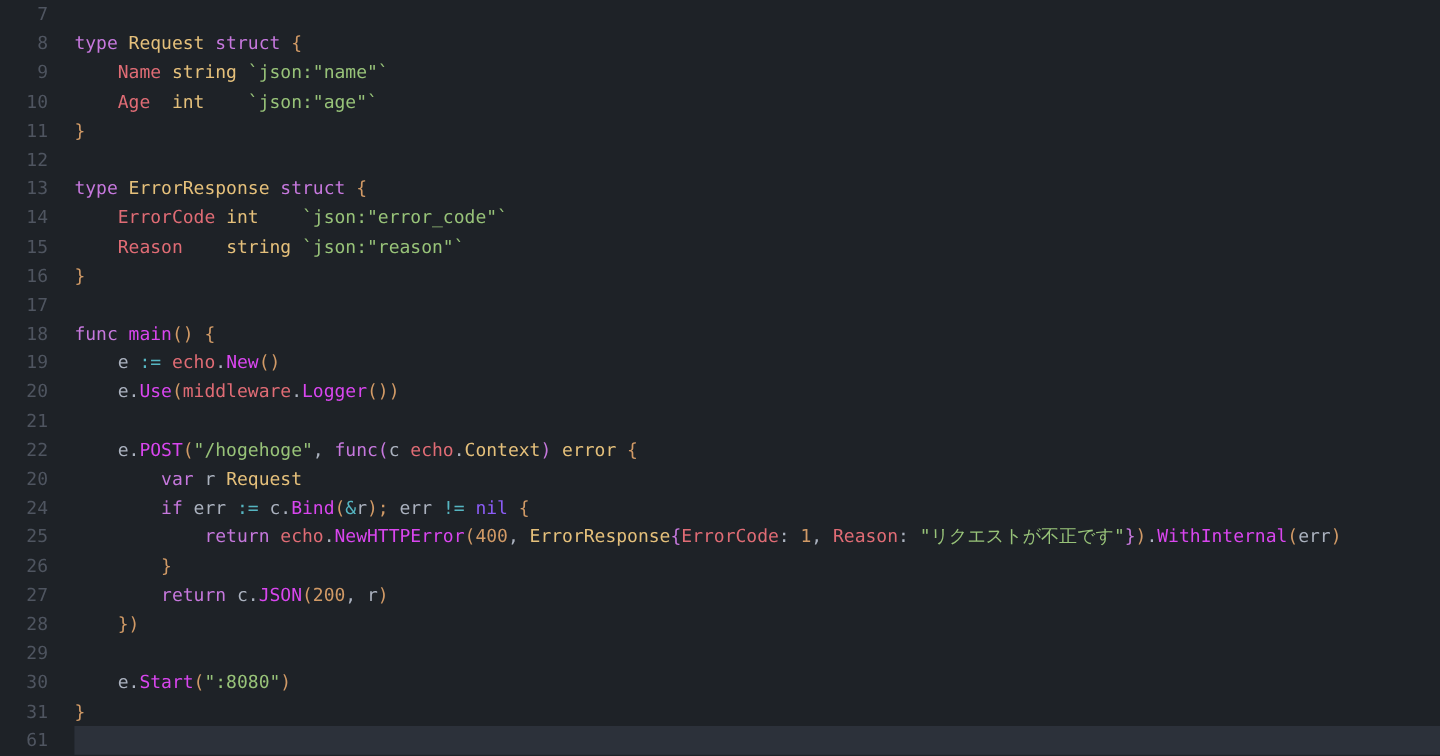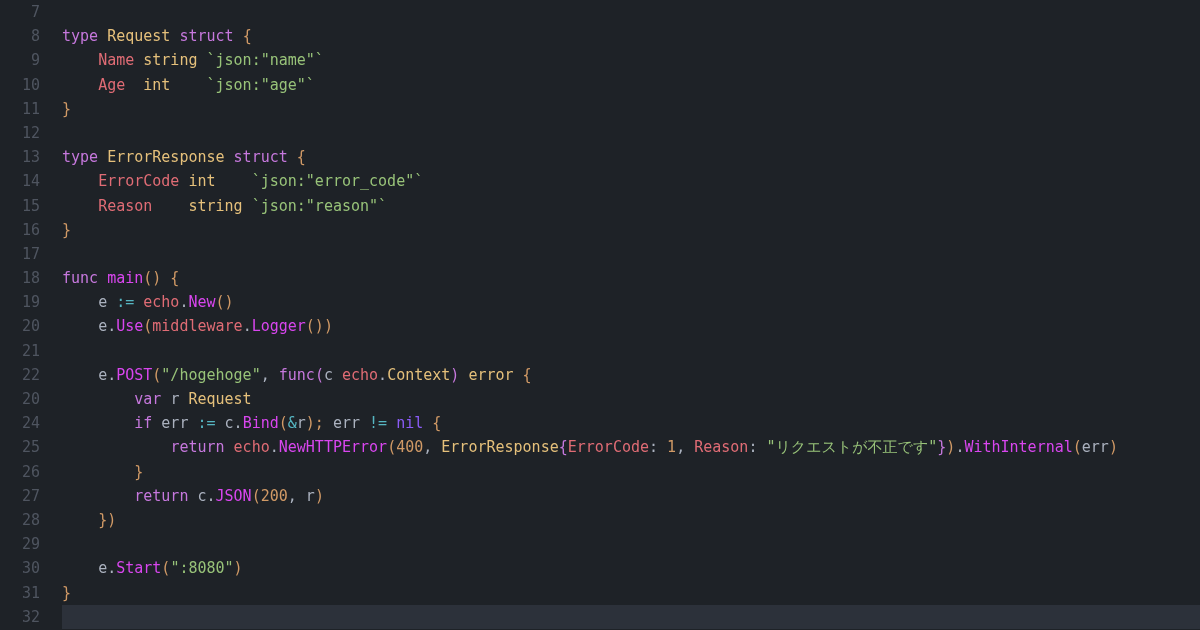--- a/index.html
+++ b/index.html
@@ -68,16 +68,16 @@
       <div>22</div>
       <div>20</div>
       <div>24</div>
       <div>25</div>
       <div>26</div>
       <div>27</div>
       <div>28</div>
       <div>29</div>
       <div>30</div>
       <div>31</div>
-      <div>32</div>
+      <div>61</div>
     </div>
   <div class="code"><div class="line">&nbsp;</div><div class="line"><span class="kw">type </span><span class="type">Request </span><span class="kw">struct </span><span class="brace">{</span></div><div class="line"><span class="ident">    </span><span class="field">Name </span><span class="type">string </span><span class="tag">`json:"name"`</span></div><div class="line"><span class="ident">    </span><span class="field">Age  </span><span class="type">int    </span><span class="tag">`json:"age"`</span></div><div class="line"><span class="brace">}</span></div><div class="line">&nbsp;</div><div class="line"><span class="kw">type </span><span class="type">ErrorResponse </span><span class="kw">struct </span><span class="brace">{</span></div><div class="line"><span class="ident">    </span><span class="field">ErrorCode </span><span class="type">int    </span><span class="tag">`json:"error_code"`</span></div><div class="line"><span class="ident">    </span><span class="field">Reason    </span><span class="type">string </span><span class="tag">`json:"reason"`</span></div><div class="line"><span class="brace">}</span></div><div class="line">&nbsp;</div><div class="line"><span class="kw">func </span><span class="fn">main</span><span class="brace">() {</span></div><div class="line"><span class="ident">    </span><span class="ident">e </span><span class="op">:= </span><span class="field">echo</span><span class="punc">.</span><span class="fn">New</span><span class="brace">()</span></div><div class="line"><span class="ident">    </span><span class="ident">e</span><span class="punc">.</span><span class="fn">Use</span><span class="brace">(</span><span class="field">middleware</span><span class="punc">.</span><span class="fn">Logger</span><span class="brace">())</span></div><div class="line">&nbsp;</div><div class="line"><span class="ident">    </span><span class="ident">e</span><span class="punc">.</span><span class="fn">POST</span><span class="brace">(</span><span class="str">"/hogehoge"</span><span class="punc">, </span><span class="kw">func</span><span class="paren">(</span><span class="ident">c </span><span class="field">echo</span><span class="punc">.</span><span class="type">Context</span><span class="paren">) </span><span class="type">error </span><span class="brace">{</span></div><div class="line"><span class="ident">        </span><span class="kw">var </span><span class="ident">r </span><span class="type">Request</span></div><div class="line"><span class="ident">        </span><span class="kw">if </span><span class="ident">err </span><span class="op">:= </span><span class="ident">c</span><span class="punc">.</span><span class="fn">Bind</span><span class="brace">(</span><span class="op">&amp;</span><span class="ident">r</span><span class="brace">); </span><span class="ident">err </span><span class="op">!= </span><span class="const">nil </span><span class="brace">{</span></div><div class="line"><span class="ident">            </span><span class="kw">return </span><span class="field">echo</span><span class="punc">.</span><span class="fn">NewHTTPError</span><span class="brace">(</span><span class="num">400</span><span class="punc">, </span><span class="type">ErrorResponse</span><span class="paren">{</span><span class="field">ErrorCode</span><span class="punc">: </span><span class="num">1</span><span class="punc">, </span><span class="field">Reason</span><span class="punc">: </span><span class="str">"リクエストが不正です"</span><span class="paren">}</span><span class="brace">)</span><span class="punc">.</span><span class="fn">WithInternal</span><span class="brace">(</span><span class="ident">err</span><span class="brace">)</span></div><div class="line"><span class="ident">        </span><span class="brace">}</span></div><div class="line"><span class="ident">        </span><span class="kw">return </span><span class="ident">c</span><span class="punc">.</span><span class="fn">JSON</span><span class="brace">(</span><span class="num">200</span><span class="punc">, </span><span class="ident">r</span><span class="brace">)</span></div><div class="line"><span class="ident">    </span><span class="brace">})</span></div><div class="line">&nbsp;</div><div class="line"><span class="ident">    </span><span class="ident">e</span><span class="punc">.</span><span class="fn">Start</span><span class="brace">(</span><span class="str">":8080"</span><span class="brace">)</span></div><div class="line"><span class="brace">}</span></div><div class="line line32">&nbsp;</div></div>
 </div>
 
 </body></html>

